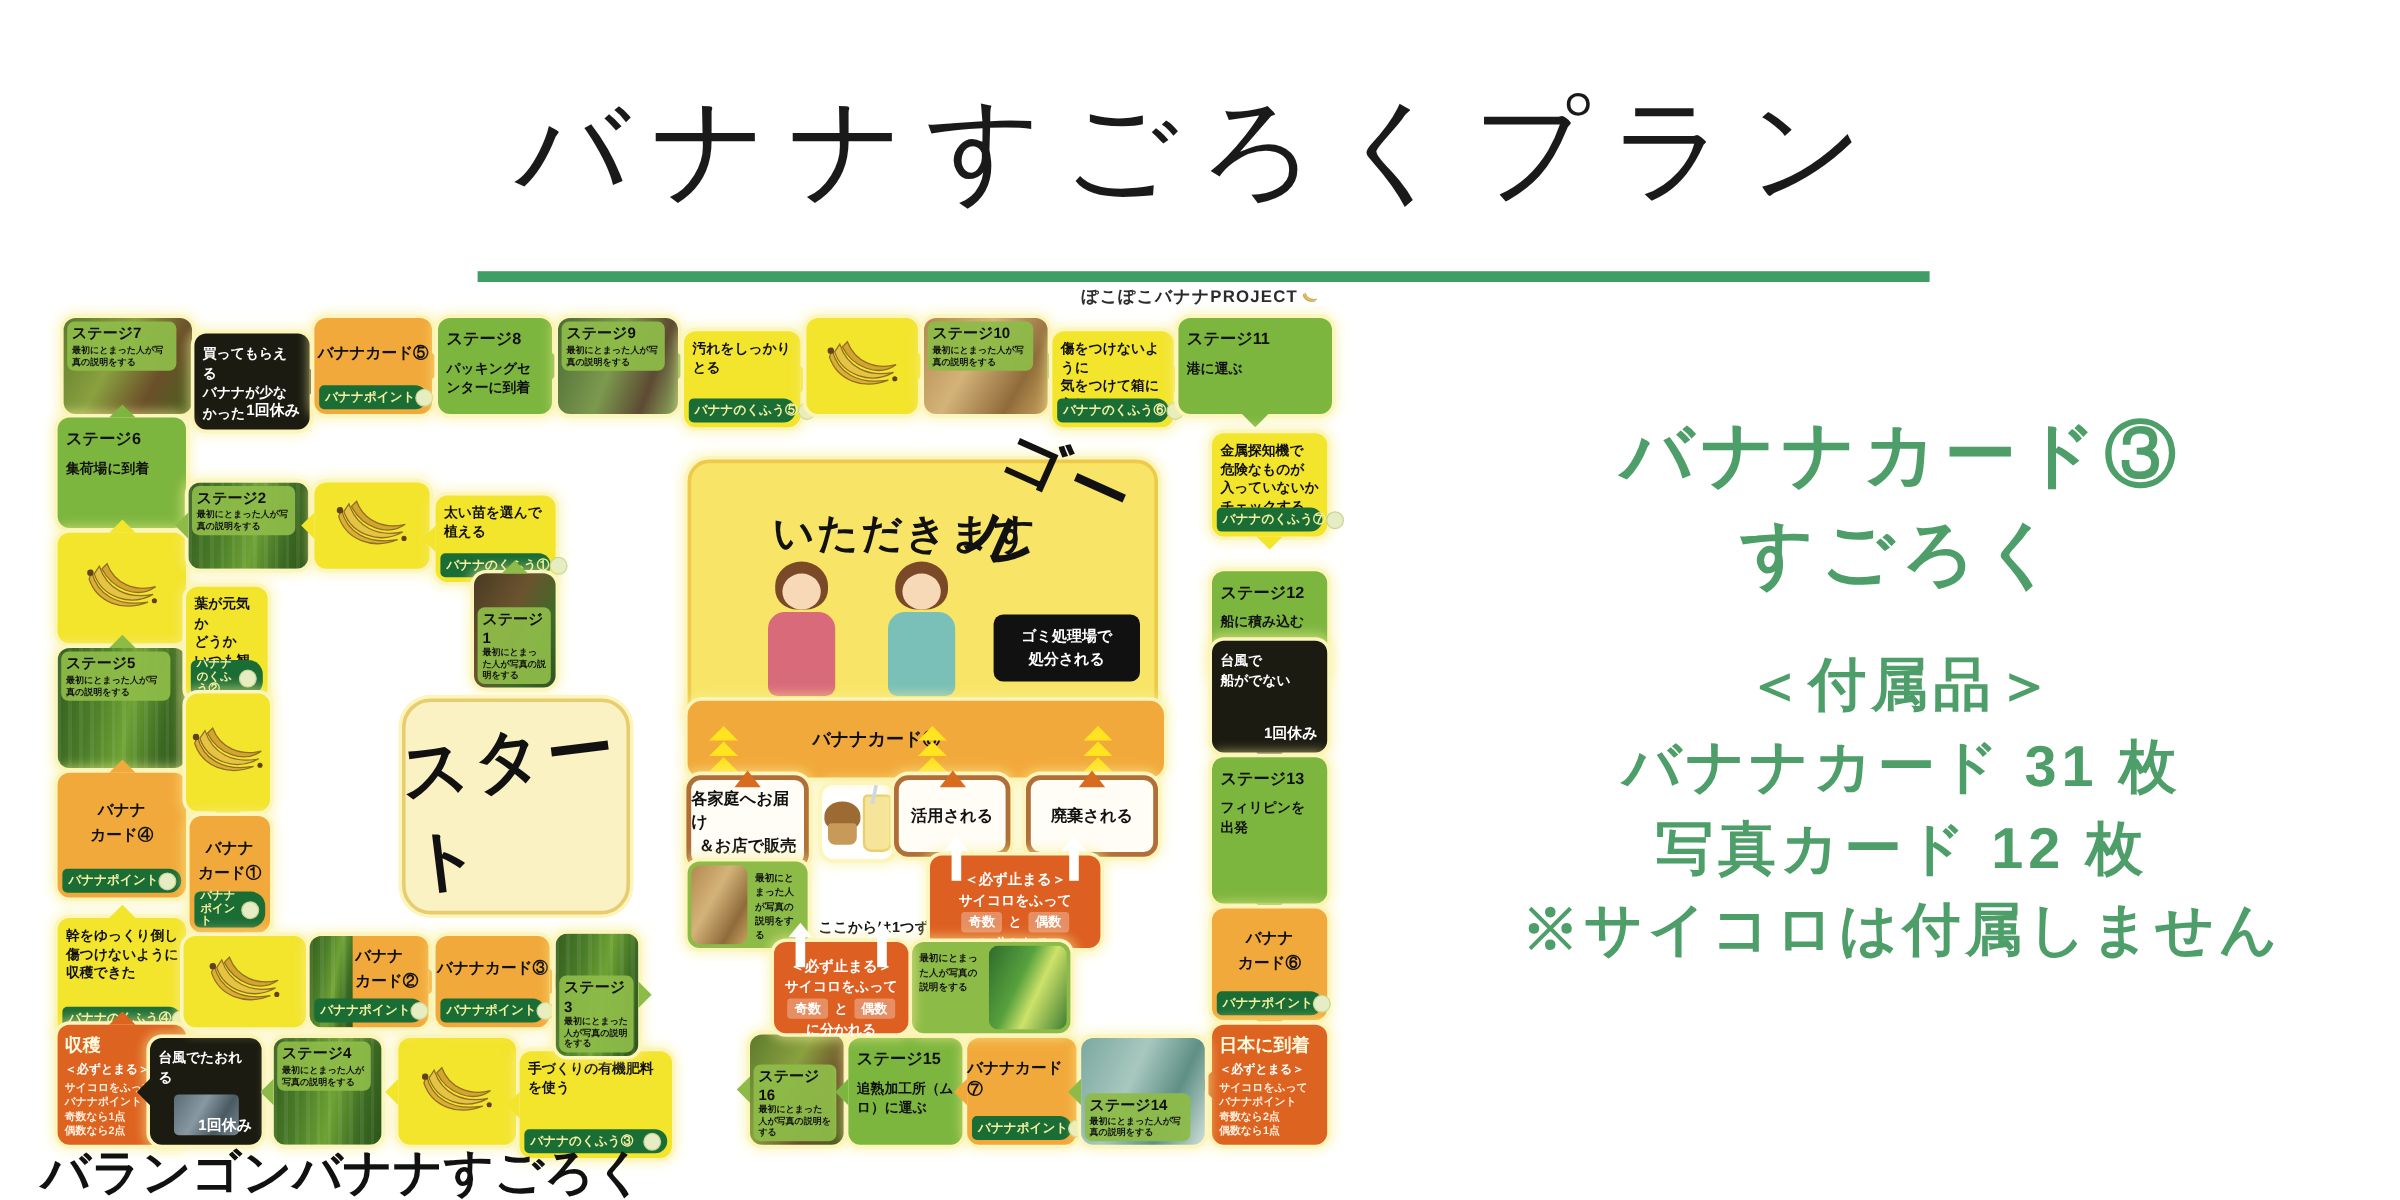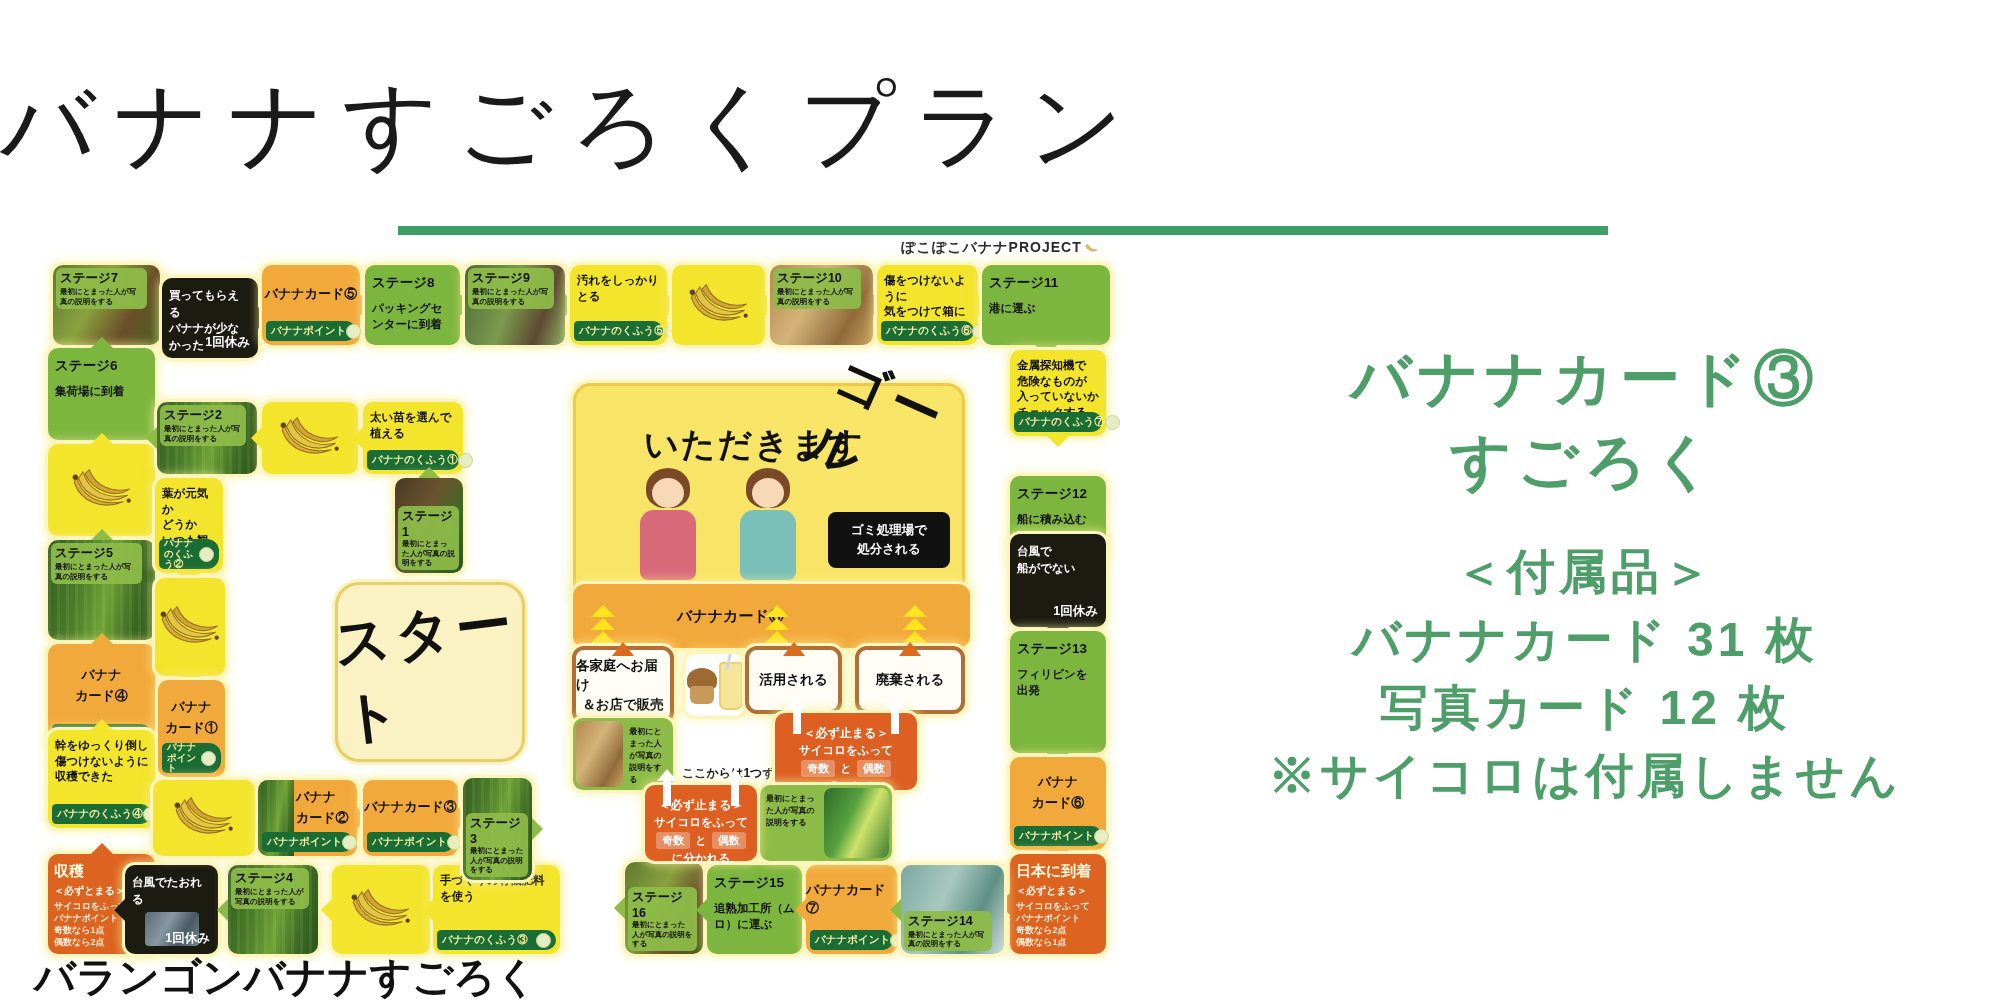--- a/index.html
+++ b/index.html
@@ -1,37 +1,37 @@
 <!DOCTYPE html>
 <html><head>
 <meta charset="utf-8">
 <style>
   html,body{margin:0;padding:0;}
   body{width:2000px;height:1000px;background:#fff;font-family:"Liberation Sans",sans-serif;position:relative;overflow:hidden;}
   .slide{position:absolute;inset:0;background:#fff;}
 
   
-  .title{position:absolute;top:62px;left:0;width:2000px;font-size:94px;font-weight:400;color:#1a1a1a;letter-spacing:18px;}
+  .title{position:absolute;top:62px;left:0;width:2000px;text-align:center;font-size:94px;font-weight:400;color:#1a1a1a;letter-spacing:18px;}
   .underline{position:absolute;left:398px;top:226px;width:1210px;height:9px;background:#3f9e66;}
   .subtitle{position:absolute;top:239px;left:0;width:2000px;text-align:center;font-size:14px;font-weight:700;color:#2b2b2b;letter-spacing:1px;}
   .subtitle .bico{display:inline-block;vertical-align:-2px;margin-left:3px;}
 
   
   .rpanel{position:absolute;left:1175px;top:338px;width:820px;text-align:center;color:#4e9e6a;font-weight:800;}
   .rp-big{font-size:60px;line-height:1.38;letter-spacing:6px;}
   .rp-gap{height:34px;}
   .rp-mid{font-size:48px;line-height:1.42;letter-spacing:4px;}
 
   
   .caption{position:absolute;left:34px;top:950px;font-size:41px;font-weight:900;color:#111;letter-spacing:0px;}
 
   
   .board{position:absolute;left:40px;top:262px;width:1080px;height:706px;}
   .tile{position:absolute;border-radius:10px;box-shadow:0 0 0 3px #fcf5bd,0 0 9px 5px rgba(250,240,150,.55);box-sizing:border-box;color:#111;}
-  .t-action{background:#f3e42c;padding:8px 6px 26px 7px;}
+  .t-action{background:#f3e42c;padding:8px 6px 26px 7px;margin-top:11px;}
   .t-action .ln{font-size:11.5px;font-weight:800;line-height:1.35;}
   .t-stage{background:#7db63f;padding:9px 7px;}
   .t-stage .st{font-size:13.5px;font-weight:900;}
   .t-stage .ds{font-size:11.5px;font-weight:800;margin-top:9px;line-height:1.35;}
   .t-banana{background:#f3e42c;display:flex;align-items:center;justify-content:center;}
   .t-card{background:#f2a93b;display:flex;flex-direction:column;align-items:center;justify-content:center;gap:3px;padding-bottom:22px;}
   .t-card .ln{font-size:13px;font-weight:800;}
   .t-card.has-ph{padding-left:38px;align-items:flex-start;}
   .cardph{position:absolute;left:0;top:0;bottom:0;width:36px;border-radius:10px 0 0 10px;}
   .t-black{background:#1b1b12;color:#fff;padding:9px 7px;}
@@ -279,21 +279,21 @@
       </div>
       <div class="tile t-card" style="left: 8px; top: 382px; width: 107px; height: 104px;">
         <div class="ln">バナナ</div>
         <div class="ln">カード④</div>
         <div class="band">
           <span>バナナポイント</span>
           <span class="badge"></span>
         </div>
         <div class="arr" style="bottom: 100%; left: 50%; margin-left: -11px; border-bottom-color: rgb(242, 169, 59);"></div>
       </div>
-      <div class="tile t-action" style="left: 8px; top: 468px; width: 107px; height: 98px;">
+      <div class="tile t-action" style="left: 8px; top: 492px; width: 107px; height: 98px;">
         <div class="ln">幹をゆっくり倒し</div>
         <div class="ln">傷つけないように</div>
         <div class="ln">収穫できた</div>
         <div class="band">
           <span>バナナのくふう④</span>
           <span class="badge"></span>
         </div>
         <div class="arr" style="bottom: 100%; left: 50%; margin-left: -11px; border-bottom-color: rgb(243, 228, 44);"></div>
       </div>
       <div class="tile t-corner" style="left: 8px; top: 592px; width: 107px; height: 100px;">

